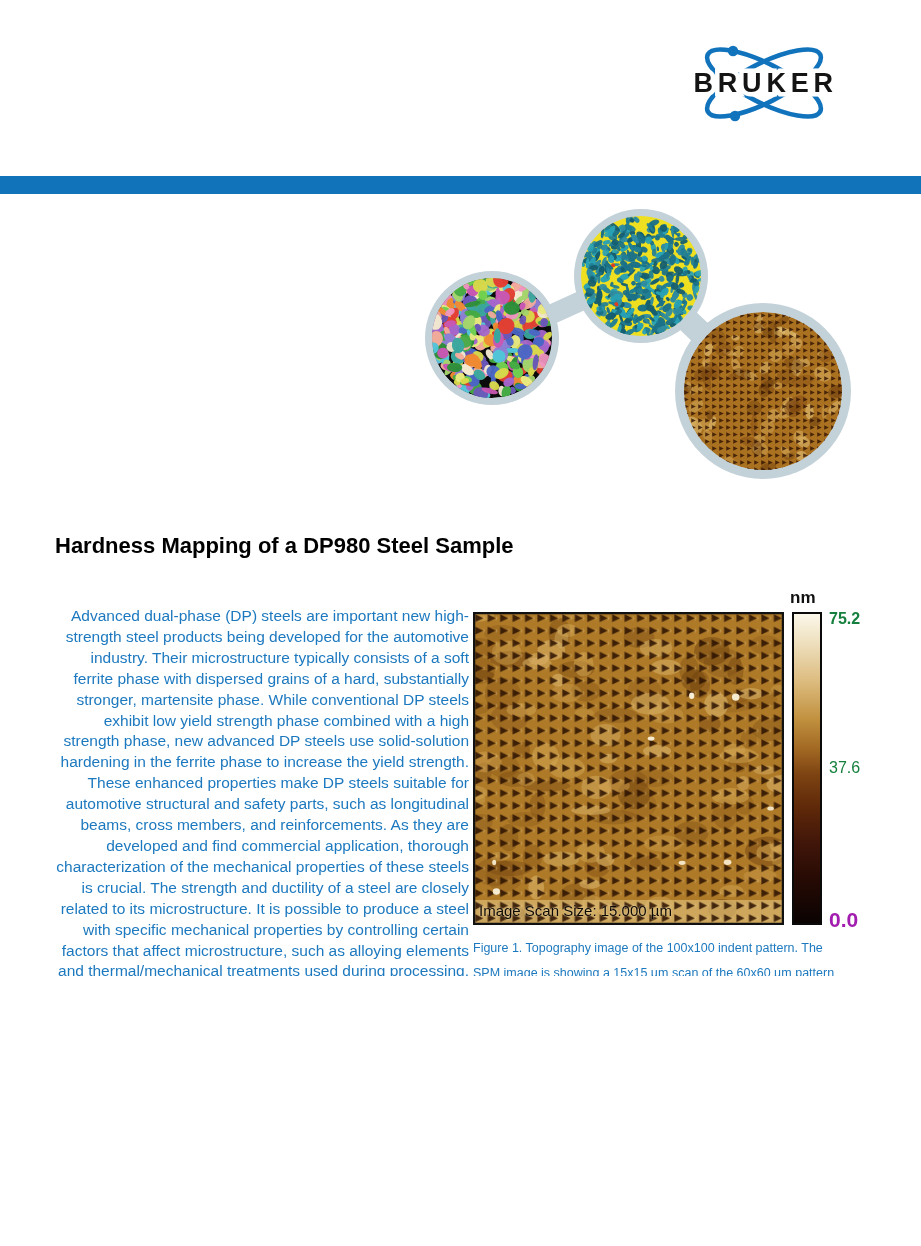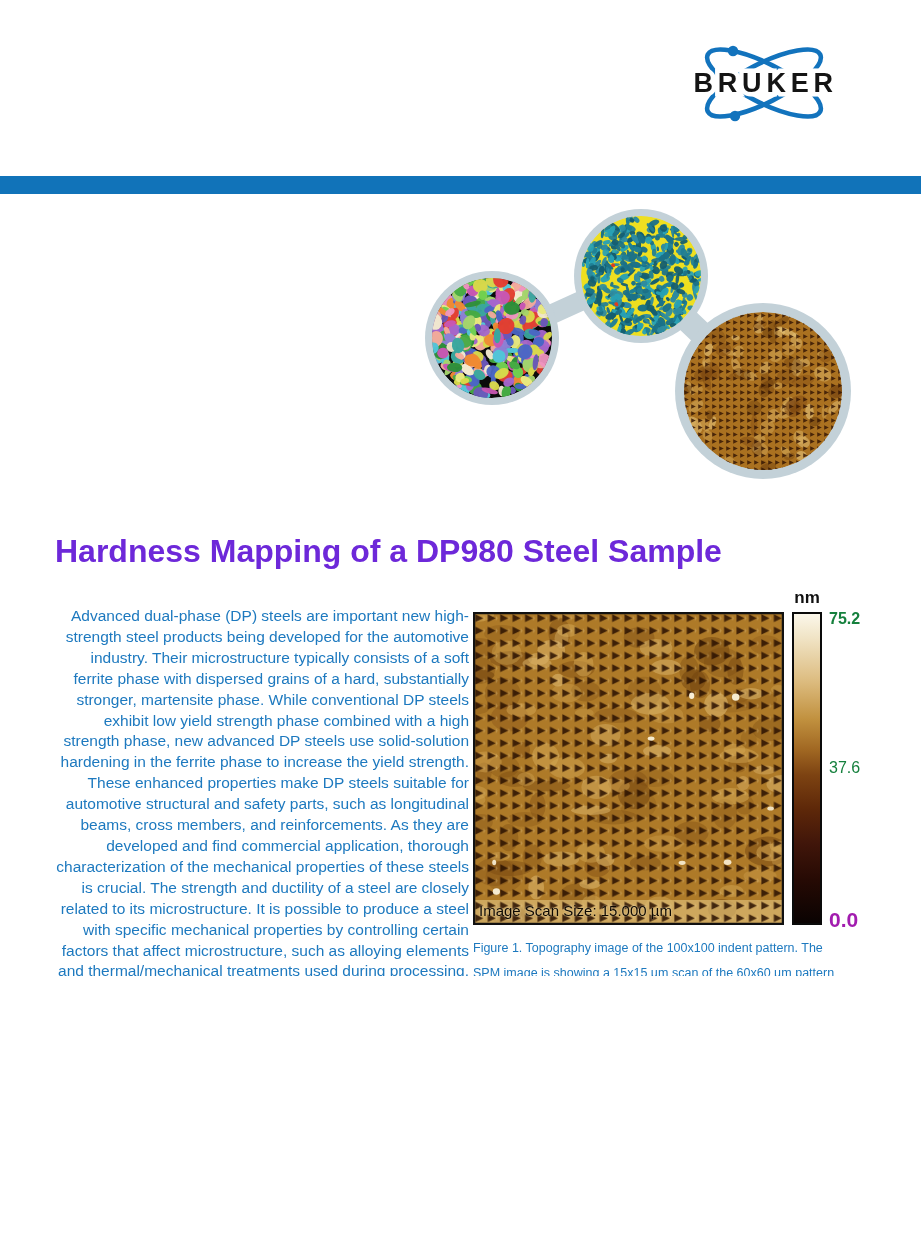--- a/index.html
+++ b/index.html
@@ -5,34 +5,34 @@
   html,body{margin:0;padding:0;background:#ffffff;}
   .page{position:relative;width:921px;height:976px;background:#ffffff;overflow:hidden;
         font-family:"Liberation Sans",sans-serif;}
   
   .logo{position:absolute;left:676px;top:34px;width:178px;height:102px;}
   .blue-bar{position:absolute;left:0;top:176px;width:921px;height:18px;background:#1173b9;}
   
   .collage{position:absolute;left:410px;top:193px;width:455px;height:295px;}
   
   .app-note{position:absolute;left:55px;top:500px;font-size:27px;font-weight:400;color:#95a3ad;letter-spacing:.2px;}
-  .main-title{position:absolute;left:55px;top:533px;font-size:32px;font-weight:700;color:#6d28d9;}
+  .main-title{position:absolute;left:55px;top:533px;font-size:22px;font-weight:700;color:#000000;}
   
   .body-text{position:absolute;left:55px;top:606px;width:414px;font-size:15.5px;line-height:20.9px;
              color:#1d79bf;text-align:right;}
   
   .figure{position:absolute;left:473px;top:612px;width:400px;height:430px;}
   .spm-wrap{position:absolute;left:0;top:0;width:311px;height:313px;}
   .scan-label{position:absolute;left:6px;top:290px;font-size:15px;font-weight:400;color:#0d0800;
               text-shadow:0 0 2px rgba(255,242,214,.85);white-space:nowrap;}
   .colorbar{position:absolute;left:319px;top:0;width:26px;height:309px;border:2px solid #0a0a0a;
             background:linear-gradient(to bottom,
               #fbf7ea 0%, #f0e3c4 8%, #dcbb7e 22%, #c1913f 34%, #a06722 44%,
               #7d4312 52%, #5e2809 63%, #41160a 74%, #260a04 86%, #0a0302 100%);}
-  .cb-unit{position:absolute;left:317px;top:-24px;width:34px;text-align:center;
+  .cb-unit{position:absolute;left:317px;top:-24px;width:34px;
            font-size:17px;font-weight:700;color:#111;}
   .cb-max{position:absolute;left:356px;top:-2px;font-size:16px;font-weight:700;color:#15803d;}
   .cb-mid{position:absolute;left:356px;top:147px;font-size:16px;font-weight:400;color:#15803d;}
   .cb-min{position:absolute;left:356px;top:296px;font-size:21px;font-weight:700;color:#a21caf;}
   .caption{position:absolute;left:0;top:324px;width:378px;font-size:12.5px;line-height:25px;
            color:#1d79bf;}
 </style>
 </head>
 <body>
 

